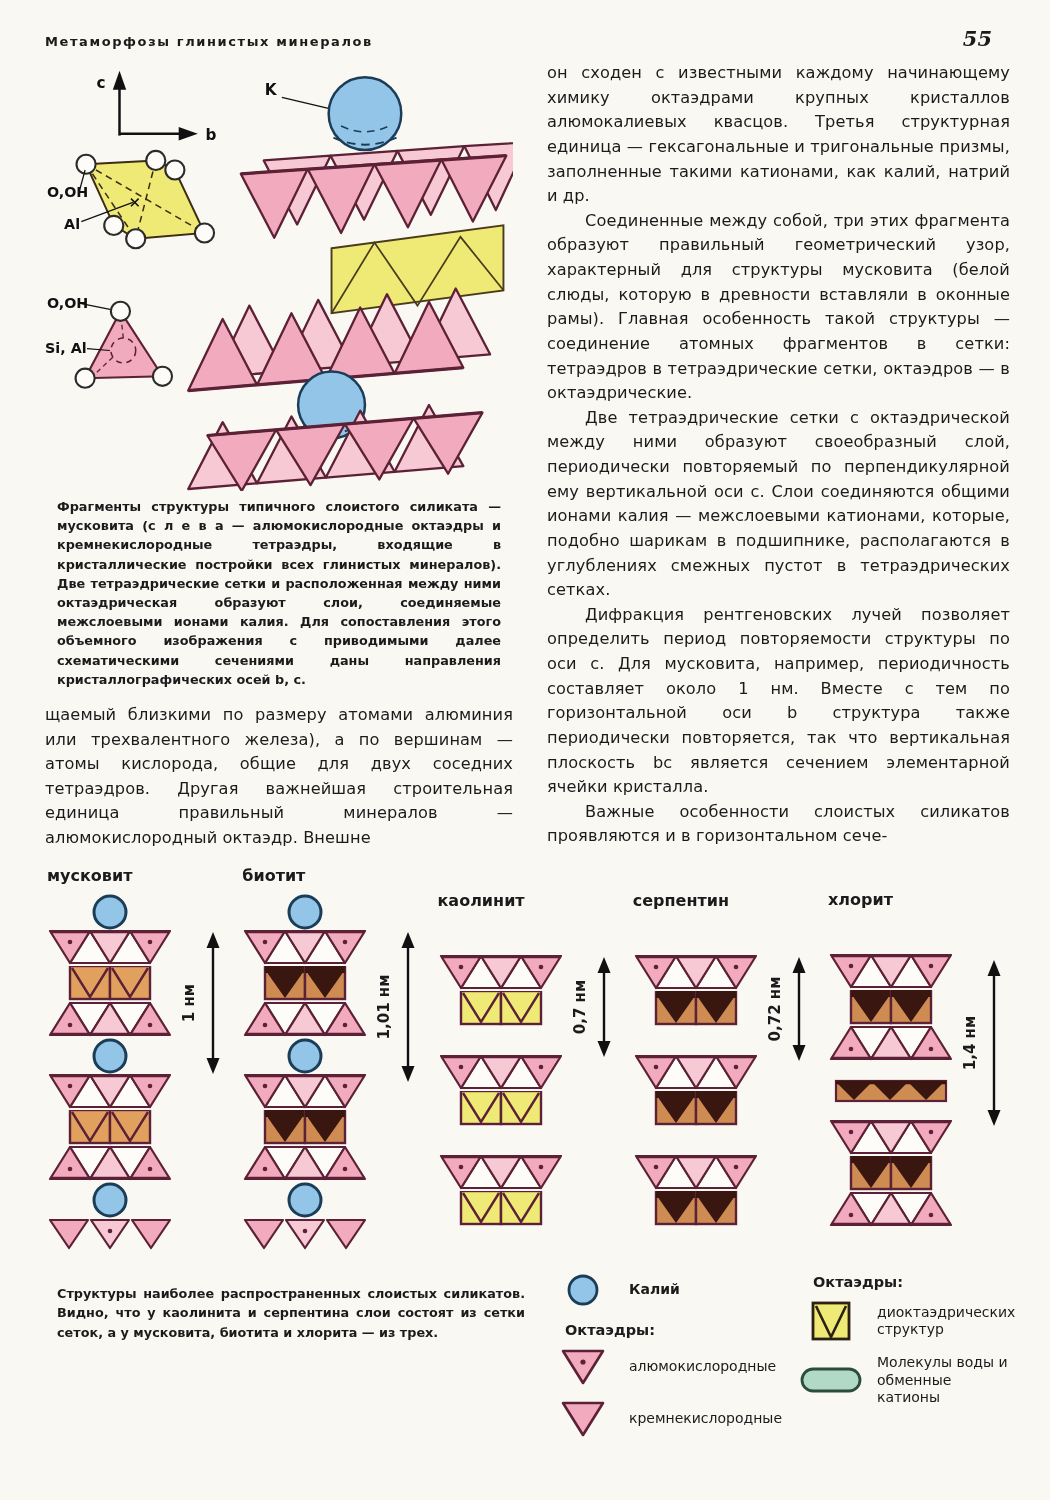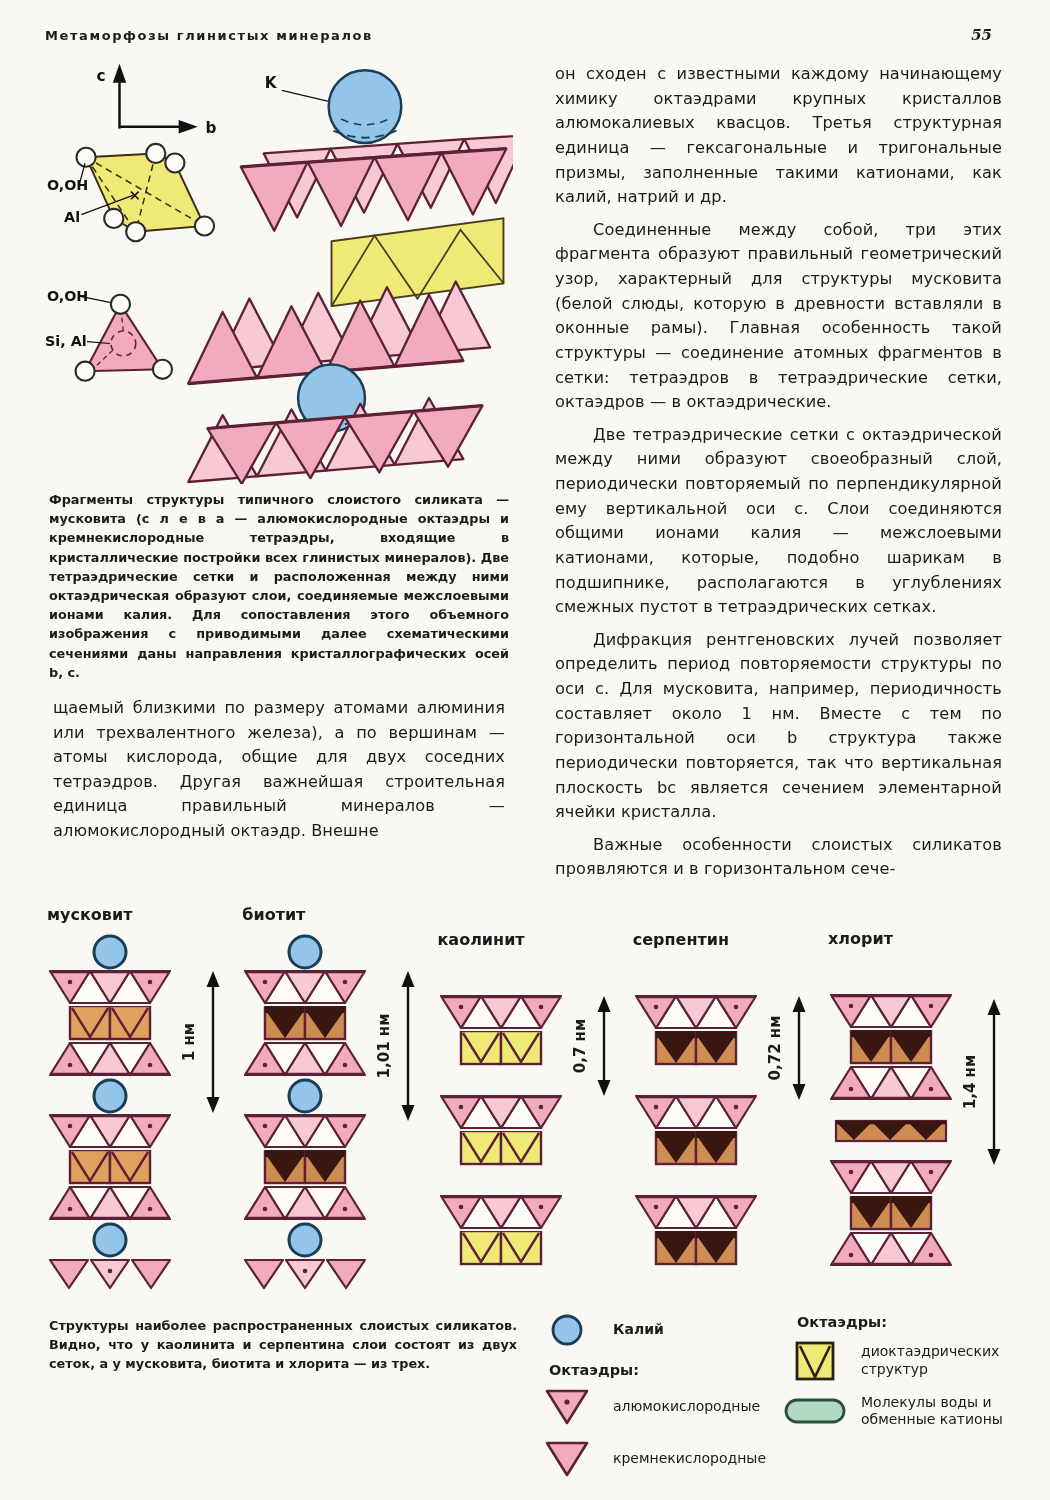--- a/index.html
+++ b/index.html
@@ -6,27 +6,27 @@
   body{
     width:1050px;height:1500px;
     background:#f9f8f3;
     font-family:"DejaVu Sans",sans-serif;
     color:#1b1b1b;
     position:relative;overflow:hidden;
   }
   .page{padding:26px 40px 0 45px;}
   .hdr{display:flex;justify-content:space-between;align-items:baseline;}
   .hdr-title{font-size:13px;font-weight:bold;letter-spacing:1.6px;}
-  .pageno{font-family:"DejaVu Serif",serif;font-style:italic;font-weight:bold;font-size:15px;margin-right:18px;}
+  .pageno{font-family:"DejaVu Serif",serif;font-style:italic;font-weight:bold;font-size:21px;margin-right:18px;}
   .cols{display:flex;gap:34px;margin-top:10px;}
   .col{width:468px;}
   .body-text{font-size:16.2px;line-height:1.52;text-align:justify;letter-spacing:.1px;}
-  .body-text p{margin:8px;}
+  .body-text p{margin:0;}
   .body-text p.ind{text-indent:38px;}
-  .cap{font-size:12.8px;font-weight:bold;line-height:1.5;text-align:justify;margin:4px;}
+  .cap{font-size:12.8px;font-weight:bold;line-height:1.5;text-align:justify;margin:12px;}
   .fig-top{display:block;}
   .fig-top text{font-family:"DejaVu Sans",sans-serif;font-weight:bold;fill:#111;}
   .cap-top{margin-top:6px;}
   .left .body-text{margin-top:14px;}
   
   .minerals-row{display:flex;justify-content:space-between;margin-top:16px;align-items:center;}
   .mineral-group{display:flex;}
   .mcol{width:130px;display:flex;flex-direction:column;align-items:center;line-height:0;}
   .mname{line-height:1.1;font-weight:bold;font-size:16px;align-self:flex-start;margin:0 0 10px 2px;}
   .arrow-wrap{position:relative;width:54px;}
@@ -641,21 +641,21 @@
           <svg class="arrow-svg" width="20" height="168" style="top:68px">
             <line x1="10" y1="14" x2="10" y2="154" stroke="#111" stroke-width="2.4"></line>
             <polygon points="10,1 3.5,17 16.5,17" fill="#111"></polygon>
             <polygon points="10,167 3.5,151 16.5,151" fill="#111"></polygon>
           </svg>
         </div>
       </div>
     </div>
 
   <div class="bottom-row">
-    <p class="cap bcap">Структуры наиболее распространенных слоистых силикатов. Видно, что у каолинита и серпентина слои состоят из двух сеток, а у мусковита, биотита и хлорита — из трех.</p>
+    <p class="cap bcap">Структуры наиболее распространенных слоистых силикатов. Видно, что у каолинита и серпентина слои состоят из сетки сеток, а у мусковита, биотита и хлорита — из трех.</p>
 
     <div class="legend">
       <div class="leg-col-left">
         <div class="leg-item">
           <span class="icon-cell">
             <svg width="36" height="36">
                 <circle cx="18" cy="18" r="14" fill="#93c5e8" stroke="#1b3d57" stroke-width="2.8"></circle>
               </svg>
           </span>
           <span class="txt" style="font-weight:bold">Калий</span>

